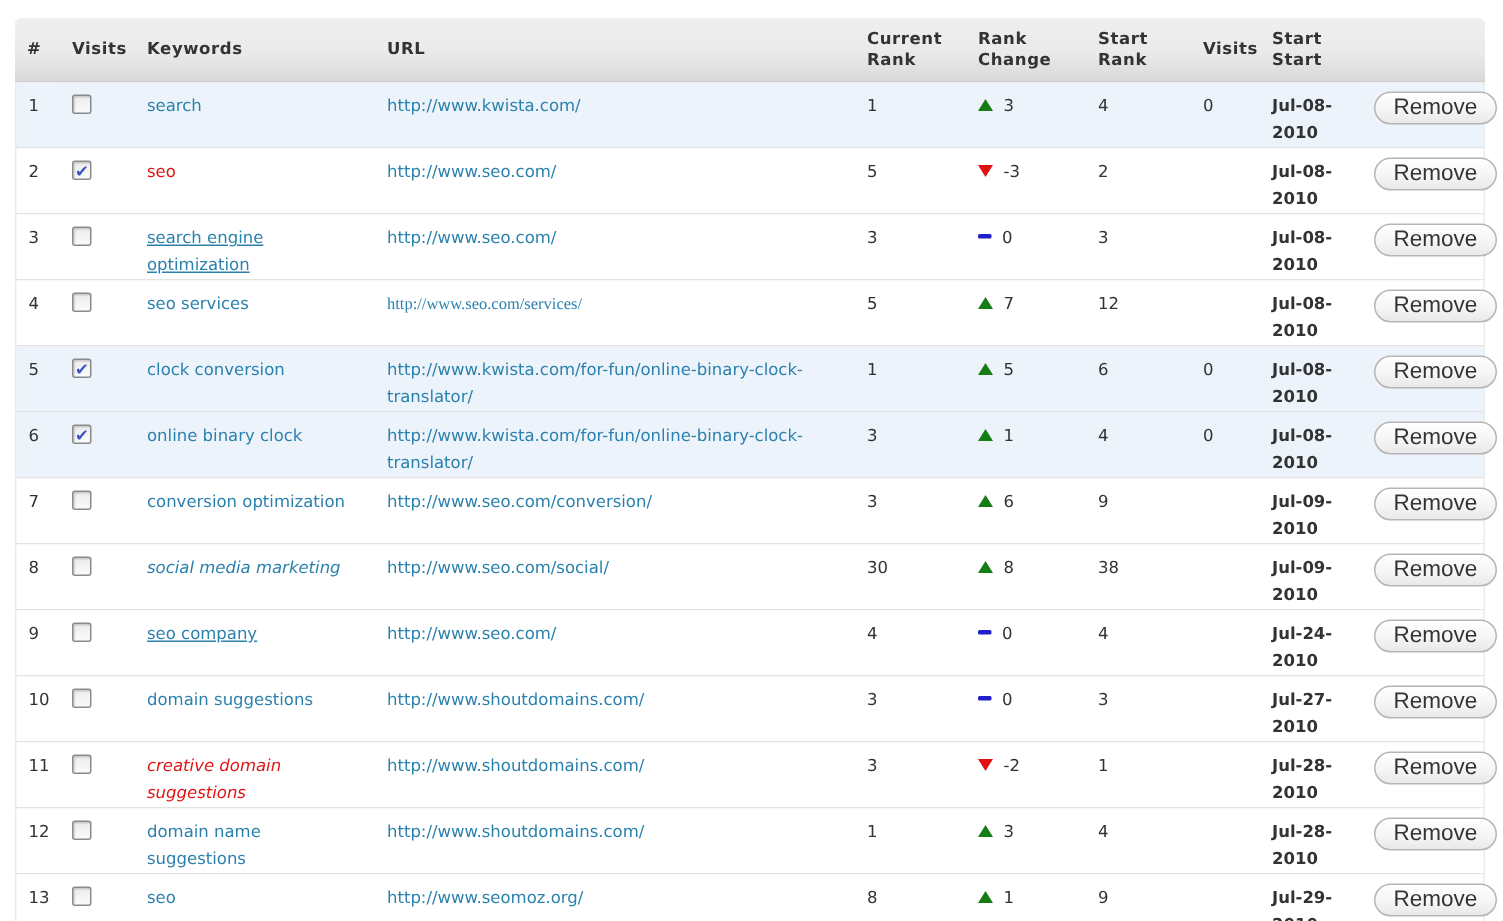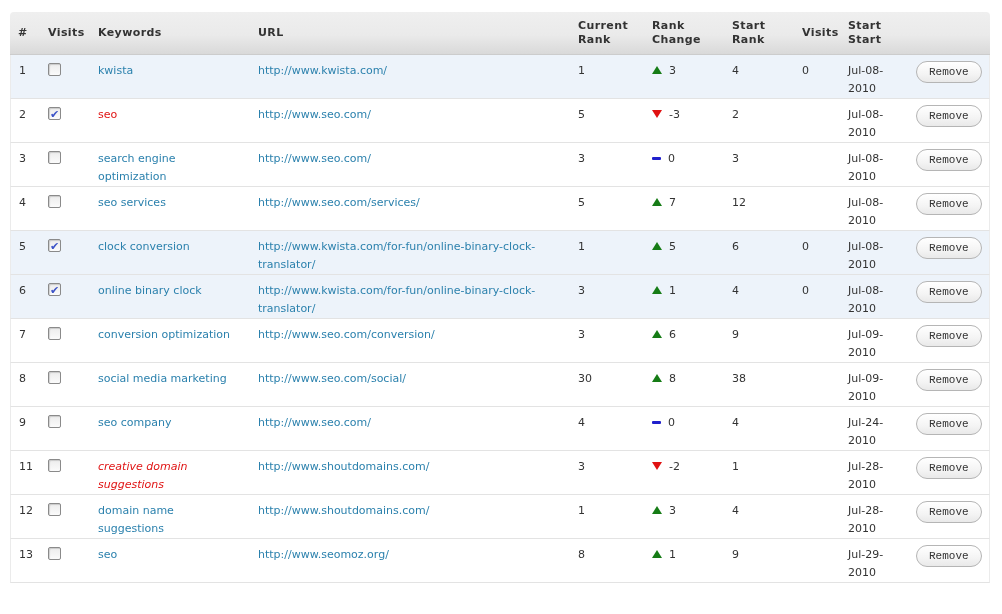--- a/index.html
+++ b/index.html
@@ -44,25 +44,25 @@
   .chg-icon.up   { width:0; height:0; border-left:5px solid transparent;
                    border-right:5px solid transparent; border-bottom:8px solid #167c16; }
   .chg-icon.down { width:0; height:0; border-left:5px solid transparent;
                    border-right:5px solid transparent; border-top:8px solid #e01111; }
   .chg-icon.zero { width:9px; height:3px; background:#2020cc; border-radius:1px; }
 
   .remove-btn {
     display:inline-block; height:22px; padding:0 12px; margin-top:-1px;
     border:1px solid #b5b5b5; border-radius:11px;
     background:linear-gradient(180deg,#ffffff 0%,#f4f4f4 60%,#e9e9e9 100%);
-    font-family:Liberation Mono, monospace; font-size:11px; color:#333;
+    font-family:Liberation Sans, sans-serif; font-size:15px; color:#333;
     cursor:pointer; line-height:20px;
   }
 
-  .c-date { padding-right:12px; }
+  .c-date { padding-right:12px;font-weight:bold; }
   .c-kw   { padding-right:12px; }
 </style>
 </head>
 <body>
 
 <div class="table-wrap">
   <table>
     <colgroup>
       <col style="width:30px">
         <col style="width:50px">
@@ -86,21 +86,21 @@
         <th>Start Rank</th>
         <th>Visits</th>
         <th>Start Start</th>
         <th></th>
       </tr>
     </thead>
     <tbody id="rows">
         <tr class="hl">
     <td class="c-num">1</td>
     <td class="c-graph"><span class="checkbox" role="checkbox" aria-checked="false"></span></td>
-    <td class="c-kw"><a class="kw-link" style="color: rgb(43, 129, 173);">kwista</a></td>
+    <td class="c-kw"><a class="kw-link" style="color: rgb(43, 129, 173);">search</a></td>
     <td class="c-url"><a class="url-link" style="color: rgb(43, 129, 173);">http://www.kwista.com/</a></td>
     <td class="c-cur">1</td>
     <td class="c-chg">
       <span class="chg-icon up"></span><span class="chg-val">3</span>
     </td>
     <td class="c-start">4</td>
     <td class="c-visits">0</td>
     <td class="c-date">Jul-08-2010</td>
     <td class="c-remove"><button class="remove-btn">Remove</button></td>
   </tr>
@@ -114,36 +114,36 @@
       <span class="chg-icon down"></span><span class="chg-val">-3</span>
     </td>
     <td class="c-start">2</td>
     <td class="c-visits"></td>
     <td class="c-date">Jul-08-2010</td>
     <td class="c-remove"><button class="remove-btn">Remove</button></td>
   </tr>
         <tr>
     <td class="c-num">3</td>
     <td class="c-graph"><span class="checkbox" role="checkbox" aria-checked="false"></span></td>
-    <td class="c-kw"><a class="kw-link" style="color: rgb(43, 129, 173);">search engine optimization</a></td>
+    <td class="c-kw"><a class="kw-link" style="color: rgb(43, 129, 173); text-decoration: underline;">search engine optimization</a></td>
     <td class="c-url"><a class="url-link" style="color: rgb(43, 129, 173);">http://www.seo.com/</a></td>
     <td class="c-cur">3</td>
     <td class="c-chg">
       <span class="chg-icon zero"></span><span class="chg-val">0</span>
     </td>
     <td class="c-start">3</td>
     <td class="c-visits"></td>
     <td class="c-date">Jul-08-2010</td>
     <td class="c-remove"><button class="remove-btn">Remove</button></td>
   </tr>
         <tr>
     <td class="c-num">4</td>
     <td class="c-graph"><span class="checkbox" role="checkbox" aria-checked="false"></span></td>
     <td class="c-kw"><a class="kw-link" style="color: rgb(43, 129, 173);">seo services</a></td>
-    <td class="c-url"><a class="url-link" style="color: rgb(43, 129, 173);">http://www.seo.com/services/</a></td>
+    <td class="c-url"><a class="url-link" style="color: rgb(43, 129, 173); font-family: Liberation Serif, serif;">http://www.seo.com/services/</a></td>
     <td class="c-cur">5</td>
     <td class="c-chg">
       <span class="chg-icon up"></span><span class="chg-val">7</span>
     </td>
     <td class="c-start">12</td>
     <td class="c-visits"></td>
     <td class="c-date">Jul-08-2010</td>
     <td class="c-remove"><button class="remove-btn">Remove</button></td>
   </tr>
         <tr class="hl">
@@ -184,43 +184,57 @@
       <span class="chg-icon up"></span><span class="chg-val">6</span>
     </td>
     <td class="c-start">9</td>
     <td class="c-visits"></td>
     <td class="c-date">Jul-09-2010</td>
     <td class="c-remove"><button class="remove-btn">Remove</button></td>
   </tr>
         <tr>
     <td class="c-num">8</td>
     <td class="c-graph"><span class="checkbox" role="checkbox" aria-checked="false"></span></td>
-    <td class="c-kw"><a class="kw-link" style="color: rgb(43, 129, 173);">social media marketing</a></td>
+    <td class="c-kw"><a class="kw-link" style="color: rgb(43, 129, 173); font-style: italic;">social media marketing</a></td>
     <td class="c-url"><a class="url-link" style="color: rgb(43, 129, 173);">http://www.seo.com/social/</a></td>
     <td class="c-cur">30</td>
     <td class="c-chg">
       <span class="chg-icon up"></span><span class="chg-val">8</span>
     </td>
     <td class="c-start">38</td>
     <td class="c-visits"></td>
     <td class="c-date">Jul-09-2010</td>
     <td class="c-remove"><button class="remove-btn">Remove</button></td>
   </tr>
         <tr>
     <td class="c-num">9</td>
     <td class="c-graph"><span class="checkbox" role="checkbox" aria-checked="false"></span></td>
-    <td class="c-kw"><a class="kw-link" style="color: rgb(43, 129, 173);">seo company</a></td>
+    <td class="c-kw"><a class="kw-link" style="color: rgb(43, 129, 173); text-decoration: underline;">seo company</a></td>
     <td class="c-url"><a class="url-link" style="color: rgb(43, 129, 173);">http://www.seo.com/</a></td>
     <td class="c-cur">4</td>
     <td class="c-chg">
       <span class="chg-icon zero"></span><span class="chg-val">0</span>
     </td>
     <td class="c-start">4</td>
     <td class="c-visits"></td>
     <td class="c-date">Jul-24-2010</td>
+    <td class="c-remove"><button class="remove-btn">Remove</button></td>
+  </tr>
+        <tr>
+    <td class="c-num">10</td>
+    <td class="c-graph"><span class="checkbox" role="checkbox" aria-checked="false"></span></td>
+    <td class="c-kw"><a class="kw-link" style="color: rgb(43, 129, 173);">domain suggestions</a></td>
+    <td class="c-url"><a class="url-link" style="color: rgb(43, 129, 173);">http://www.shoutdomains.com/</a></td>
+    <td class="c-cur">3</td>
+    <td class="c-chg">
+      <span class="chg-icon zero"></span><span class="chg-val">0</span>
+    </td>
+    <td class="c-start">3</td>
+    <td class="c-visits"></td>
+    <td class="c-date">Jul-27-2010</td>
     <td class="c-remove"><button class="remove-btn">Remove</button></td>
   </tr>
         <tr>
     <td class="c-num">11</td>
     <td class="c-graph"><span class="checkbox" role="checkbox" aria-checked="false"></span></td>
     <td class="c-kw"><a class="kw-link" style="color: rgb(224, 20, 20); font-style: italic;">creative domain suggestions</a></td>
     <td class="c-url"><a class="url-link" style="color: rgb(43, 129, 173);">http://www.shoutdomains.com/</a></td>
     <td class="c-cur">3</td>
     <td class="c-chg">
       <span class="chg-icon down"></span><span class="chg-val">-2</span>

